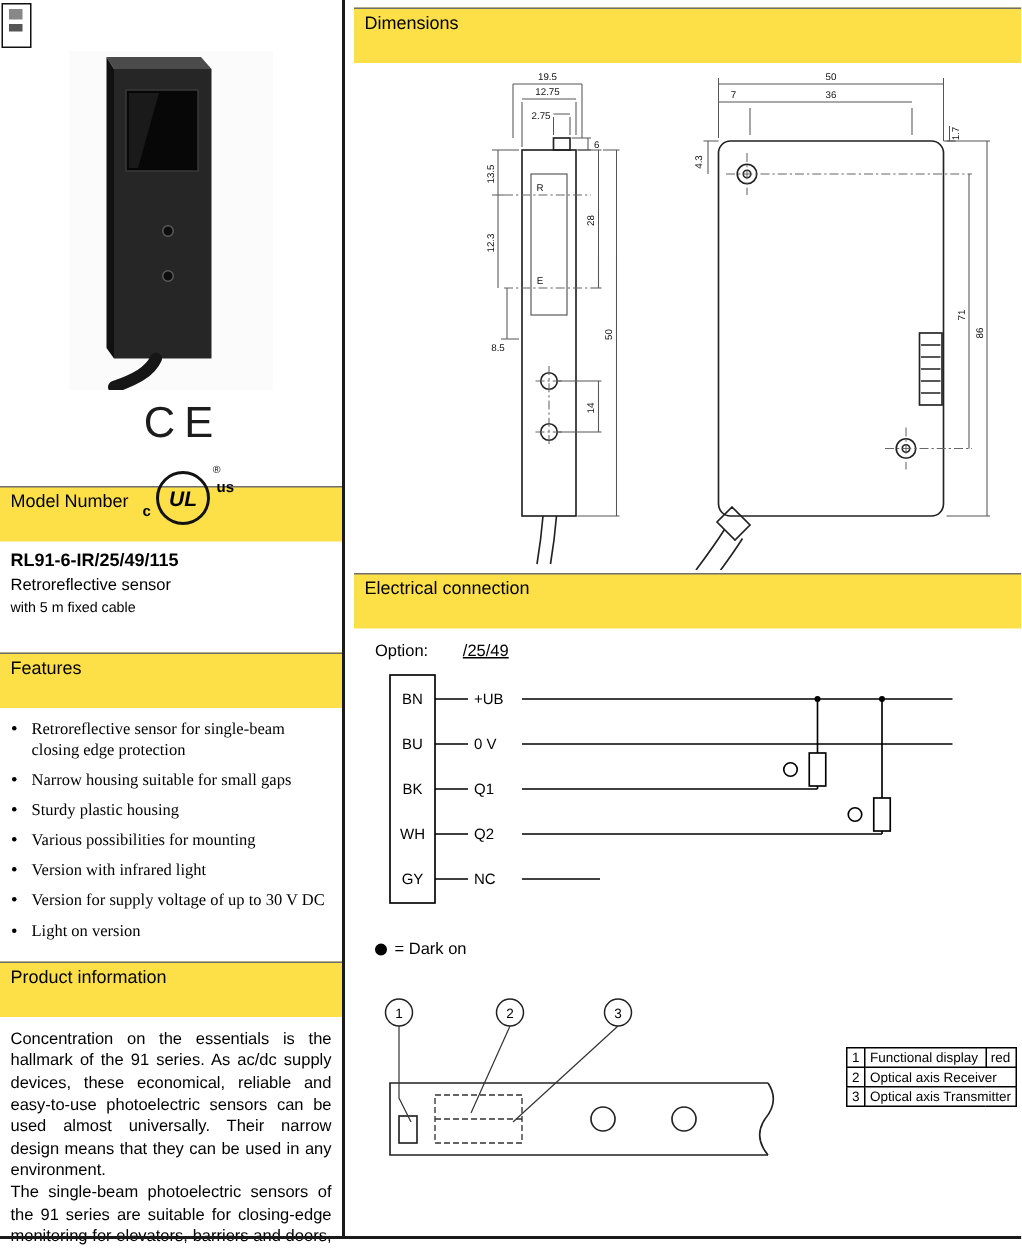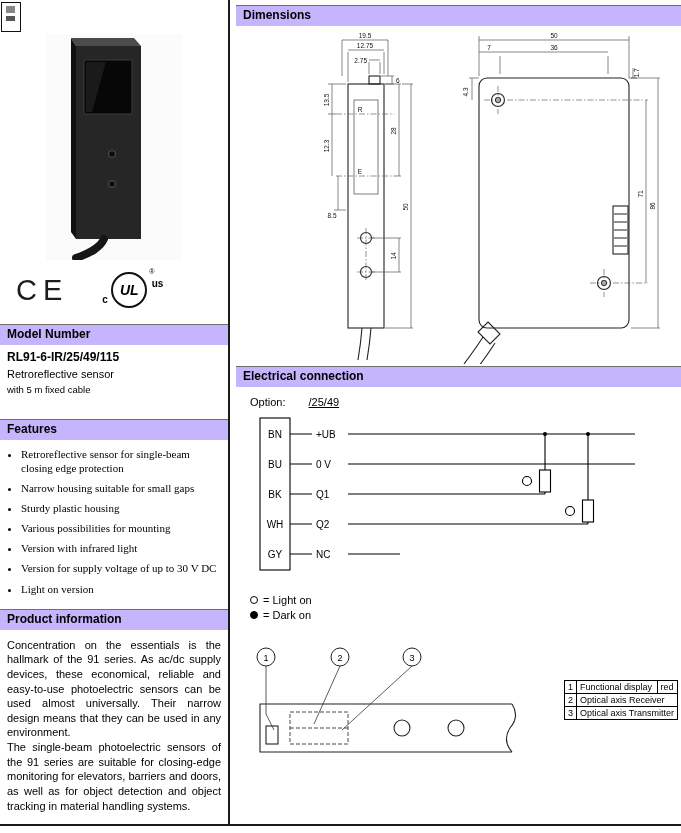--- a/index.html
+++ b/index.html
@@ -6,32 +6,32 @@
   html,body { background:#fff; }
   body { font-family:"Liberation Sans","DejaVu Sans",sans-serif; color:#000; }
   .page { position:relative; width:681px; height:833px; background:#fff; overflow:hidden; }
 
   .col-divider { position:absolute; left:228px; top:0; width:2px; height:826px; background:#1a1a1a; }
   .bottom-rule { position:absolute; left:0; top:824px; width:681px; height:2px; background:#1a1a1a; }
 
   .left-col  { position:absolute; left:0; top:0; width:228px; height:826px; }
   .right-col { position:absolute; left:236px; top:0; width:445px; }
 
-  .section-bar { background:#c4b5fd; border-top:1px solid #6e6e6e;
-                 font-weight:bold; font-size:12px; line-height:13px; padding:3px 7px 4px; }
+  .section-bar { background:#fde047; border-top:1px solid #6e6e6e;
+                 font-weight:normal; font-size:12px; line-height:13px; padding:3px 7px 20px; }
 
   
   .corner-icon { position:absolute; left:1px; top:2px; width:20px; height:30px;
                  border:1.5px solid #111; background:#fff; padding:3px 4px; }
   .corner-icon .ci-a { width:9px; height:7px; background:#888; margin-bottom:3px; }
   .corner-icon .ci-b { width:9px; height:5px; background:#555; }
 
   .photo { margin:34px 0 0 46px; width:136px; height:226px; }
 
-  .logos { display:flex; align-items:center; gap:43px; height:48px; margin:6px 0 0 16px; }
+  .logos { display:flex; align-items:center; gap:15px; height:48px; margin:6px 0 0 16px;flex-direction:column; }
   .ce-mark { font-size:29px; letter-spacing:6px; color:#1c1c1c; }
   .ul-wrap { position:relative; width:36px; height:36px; }
   .ul-circle { width:36px; height:36px; border:2.5px solid #111; border-radius:50%;
                display:flex; align-items:center; justify-content:center;
                font-weight:bold; font-style:italic; font-size:14px; }
   .ul-c  { position:absolute; left:-9px;  bottom:3px; font-size:10px; font-weight:bold; }
   .ul-us { position:absolute; right:-16px; bottom:19px; font-size:10px; font-weight:bold; }
   .ul-reg{ position:absolute; right:-7px; top:-4px; font-size:7px; }
 
   .bar-model { margin-top:10px; }
@@ -242,24 +242,20 @@
           <text x="66" y="25.5">+UB</text>
           <text x="66" y="55.5">0 V</text>
           <text x="66" y="85.5">Q1</text>
           <text x="66" y="115.5">Q2</text>
           <text x="66" y="145.5">NC</text>
         </g>
       </svg>
 
       <div class="elec-legend">
         <div class="legend-row">
-          <span class="sym-circle"></span>
-          <span>= Light on</span>
-        </div>
-        <div class="legend-row">
           <span class="sym-circle filled"></span>
           <span>= Dark on</span>
         </div>
       </div>
     </div>
 
 
     <div class="ind-area">
       <svg width="305" height="130" viewBox="0 0 305 130">
         <g stroke="#222" stroke-width="1.1" fill="none">

